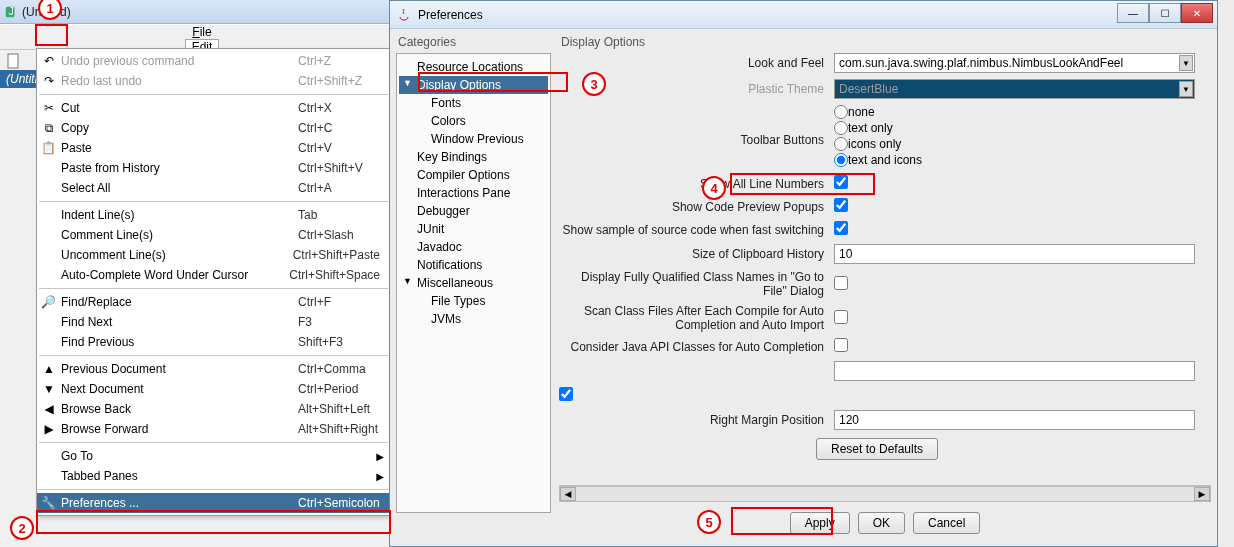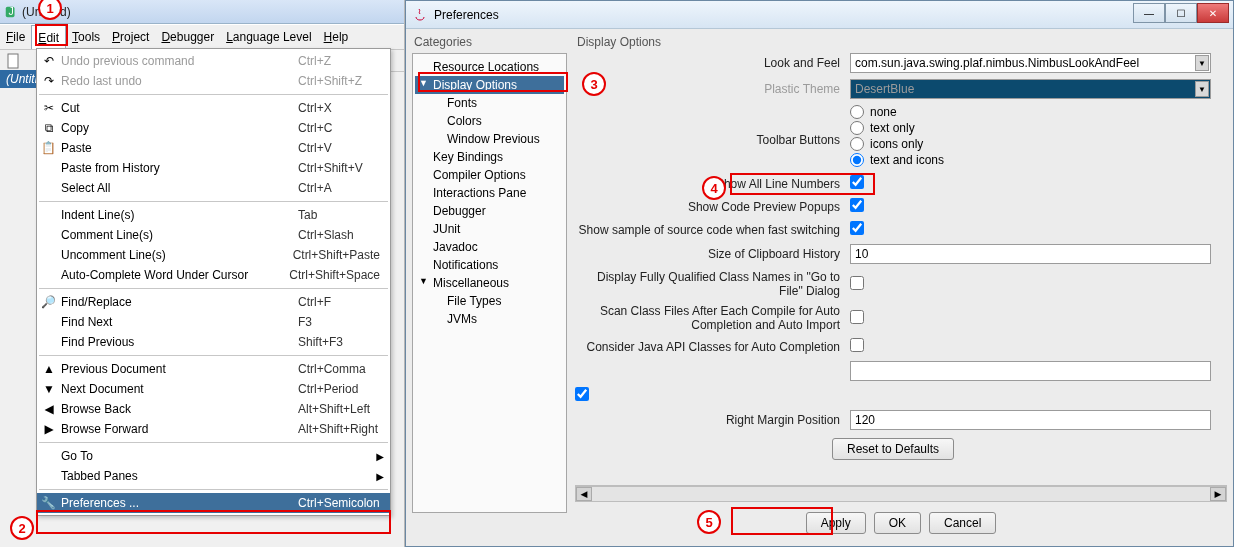--- a/index.html
+++ b/index.html
@@ -6,21 +6,21 @@
 body { background: #ececec; width: 1234px; height: 547px; position: relative; overflow: hidden; }
 
 
 .app-window { position: absolute; left: 0; top: 0; width: 405px; height: 547px; background: #f0f0f0; border-right: 1px solid #b7b7b7; }
 .title-bar { height: 24px; background: linear-gradient(#d9e6f7, #c2d6ef); border-bottom: 1px solid #9ab3c9; display: flex; align-items: center; padding-left: 4px; }
 .title-bar .drjava-icon { width: 14px; height: 14px; margin-right: 4px; }
 .title-bar .title-text { color: #222; }
 .callout { position: absolute; width: 24px; height: 24px; border: 2px solid #e60000; border-radius: 50%; background: #fff; color: #e60000; font-weight: bold; display: flex; align-items: center; justify-content: center; font-size: 13px; z-index: 50; }
 .red-box { position: absolute; border: 2px solid #e60000; z-index: 45; pointer-events: none; }
 
-.menu-bar { height: 26px; background: #f0f0f0; border-top: 1px solid #fff; border-bottom: 1px solid #c7c7c7; display: flex; align-items: center; }
+.menu-bar { height: 26px; background: #f0f0f0; border-top: 1px solid #fff; border-bottom: 1px solid #c7c7c7; display: flex; align-items: center; flex-direction: column; }
 .menu-item { padding: 0 6px; height: 100%; display: flex; align-items: center; cursor: default; }
 .menu-item.open { background: #fff; border: 1px solid #9ab; border-bottom: none; }
 .menu-item .und { text-decoration: underline; }
 
 .toolbar-stub { height: 22px; background: #f0f0f0; border-bottom: 1px solid #c7c7c7; display:flex; align-items:center; padding-left:6px; gap:4px;}
 .toolbar-stub .ticon { width:16px; height:16px; display:inline-block; }
 
 .side-label { position:absolute; left:0; top:70px; background:#2e6aa3; color:#fff; padding:2px 6px; font-style: italic; }
 
 
@@ -29,21 +29,21 @@
 .dd-row .icon-slot { position: absolute; left: 4px; top: 2px; width: 16px; height: 16px; display:flex; align-items:center; justify-content:center; }
 .dd-row .label { flex: 1; }
 .dd-row .accel { color: #333; padding-right: 10px; min-width: 92px; }
 .dd-row.disabled .label, .dd-row.disabled .accel { color: #9b9b9b; }
 .dd-row.highlight { background: #3e6f9b; color: #fff; }
 .dd-row.highlight .accel { color: #fff; }
 .dd-sep { height: 1px; background: #c7c7c7; margin: 3px 2px; }
 .dd-row .sub-arrow { position:absolute; right:6px; font-size:10px; }
 
 
-.pref-dialog { position: absolute; left: 405px; top: 0; width: 829px; height: 547px; background: #ececec; border: 1px solid #6b88a3; }
+.pref-dialog { position: absolute; left: 389px; top: 0; width: 829px; height: 547px; background: #ececec; border: 1px solid #6b88a3; }
 .pref-titlebar { height: 28px; background: linear-gradient(#eef5fc, #d7e5f3); display: flex; align-items: center; padding-left: 6px; border-bottom: 1px solid #b5c7d6; }
 .pref-titlebar .java-icon { width:16px; height:16px; margin-right:6px; }
 .win-controls { position:absolute; right:4px; top:2px; display:flex; gap:0; }
 .win-btn { width:32px; height:20px; border:1px solid #7f94a7; background:linear-gradient(#eef5fc,#d4e2ef); display:flex; align-items:center; justify-content:center; font-size:10px; cursor:default; }
 .win-btn.close { background: linear-gradient(#ef7a7a,#c93a3a); color:#fff; border-color:#9a2b2b; }
 
 .pref-body { display:flex; height: calc(100% - 28px); padding: 6px; gap: 8px; }
 .categories-col { width: 155px; }
 .panel-header { color:#555; margin-bottom:4px; padding-left:2px; }
 .tree { border: 1px solid #a6a6a6; background: #fafafa; height: 460px; padding: 4px 2px; overflow:hidden; }
@@ -55,21 +55,21 @@
 .options-col { flex: 1; display:flex; flex-direction:column; }
 .options-area { flex:1; border-bottom:1px solid #bdbdbd; padding-right:16px; overflow:hidden; position:relative; }
 .form-row { display:flex; align-items:center; margin-bottom:6px; }
 .form-row .flabel { width: 275px; text-align: right; padding-right: 10px; color: #222; }
 .form-row .flabel.disabled { color:#9b9b9b; }
 .form-row .fcontrol { flex: 1; }
 .txt-input { width: 100%; height: 20px; border: 1px solid #9b9b9b; background: #fff; padding: 0 4px; }
 .txt-input.disabled { background:#0c4a6e; color:#9b9b9b; }
 .caret { position:absolute; right:2px; top:2px; width:14px; height:16px; background:#d9d9d9; border:1px solid #9b9b9b; display:flex; align-items:center; justify-content:center; font-size:8px; }
 .combo-wrap { position:relative; width:100%; }
-.radio-group label { display:flex; align-items:center; gap:6px; margin-bottom:2px; }
+.radio-group label { display:flex; align-items:center; margin-bottom:2px; }
 .chk { width:14px; height:14px; }
 
 .scrollbar-x { height:16px; background:#e4e4e4; border:1px solid #bdbdbd; display:flex; align-items:center; justify-content:space-between; }
 .sbtn { width:16px; height:14px; background:#d4d4d4; border:1px solid #aaa; display:flex; align-items:center; justify-content:center; font-size:9px; }
 
 .button-bar { display:flex; align-items:center; justify-content:center; gap:8px; padding:10px 0 6px; }
 .btn { padding: 3px 14px; background: linear-gradient(#f7f7f7,#e2e2e2); border:1px solid #8c8c8c; border-radius:3px; cursor:default; }
 
 </style>
 </head>

